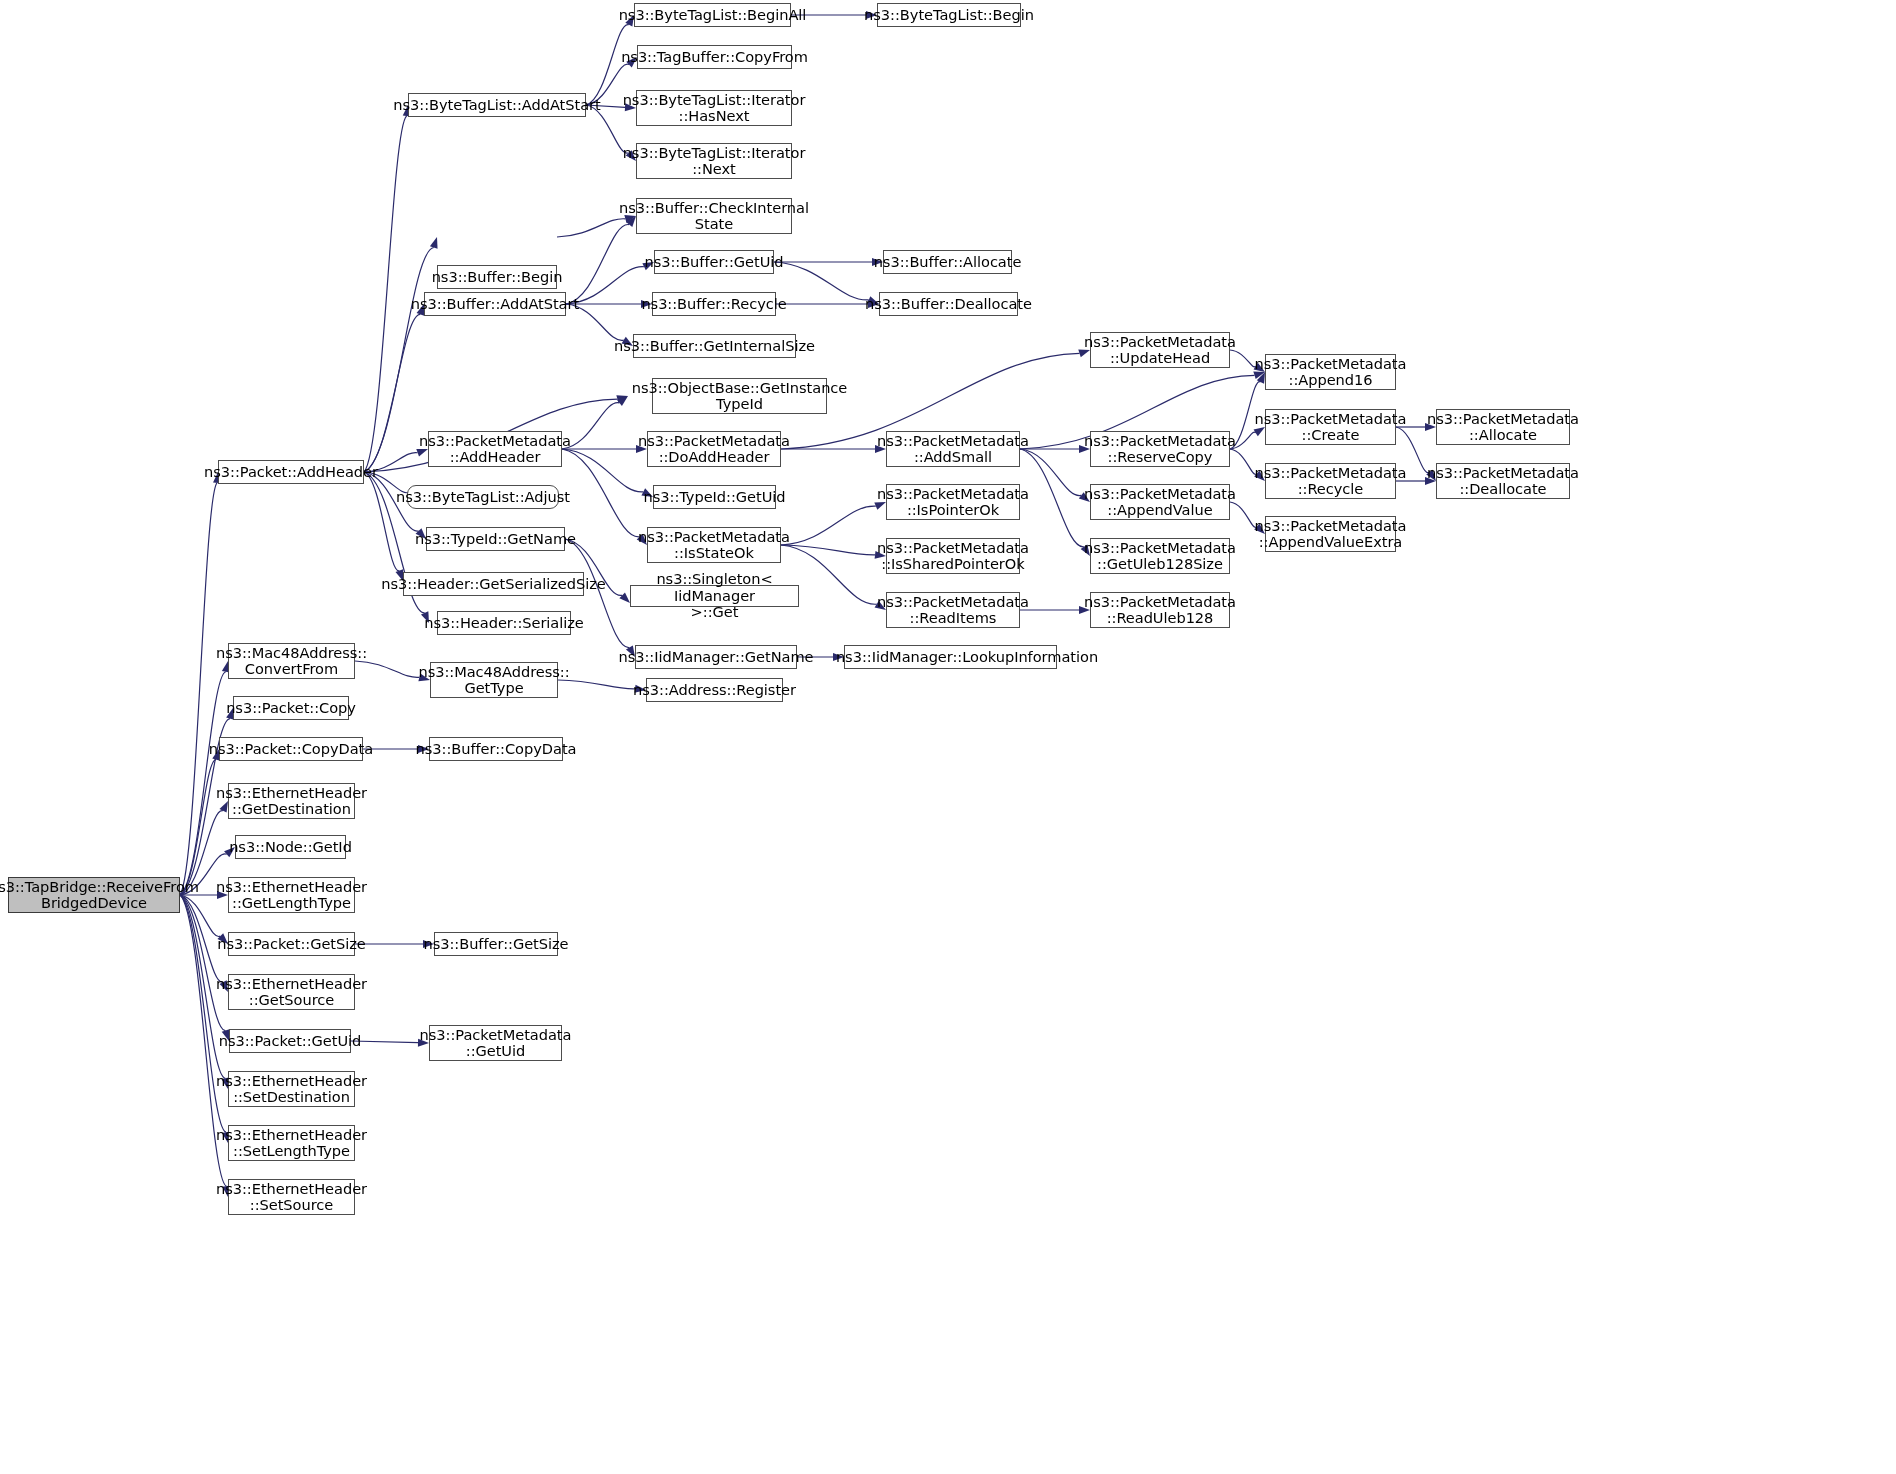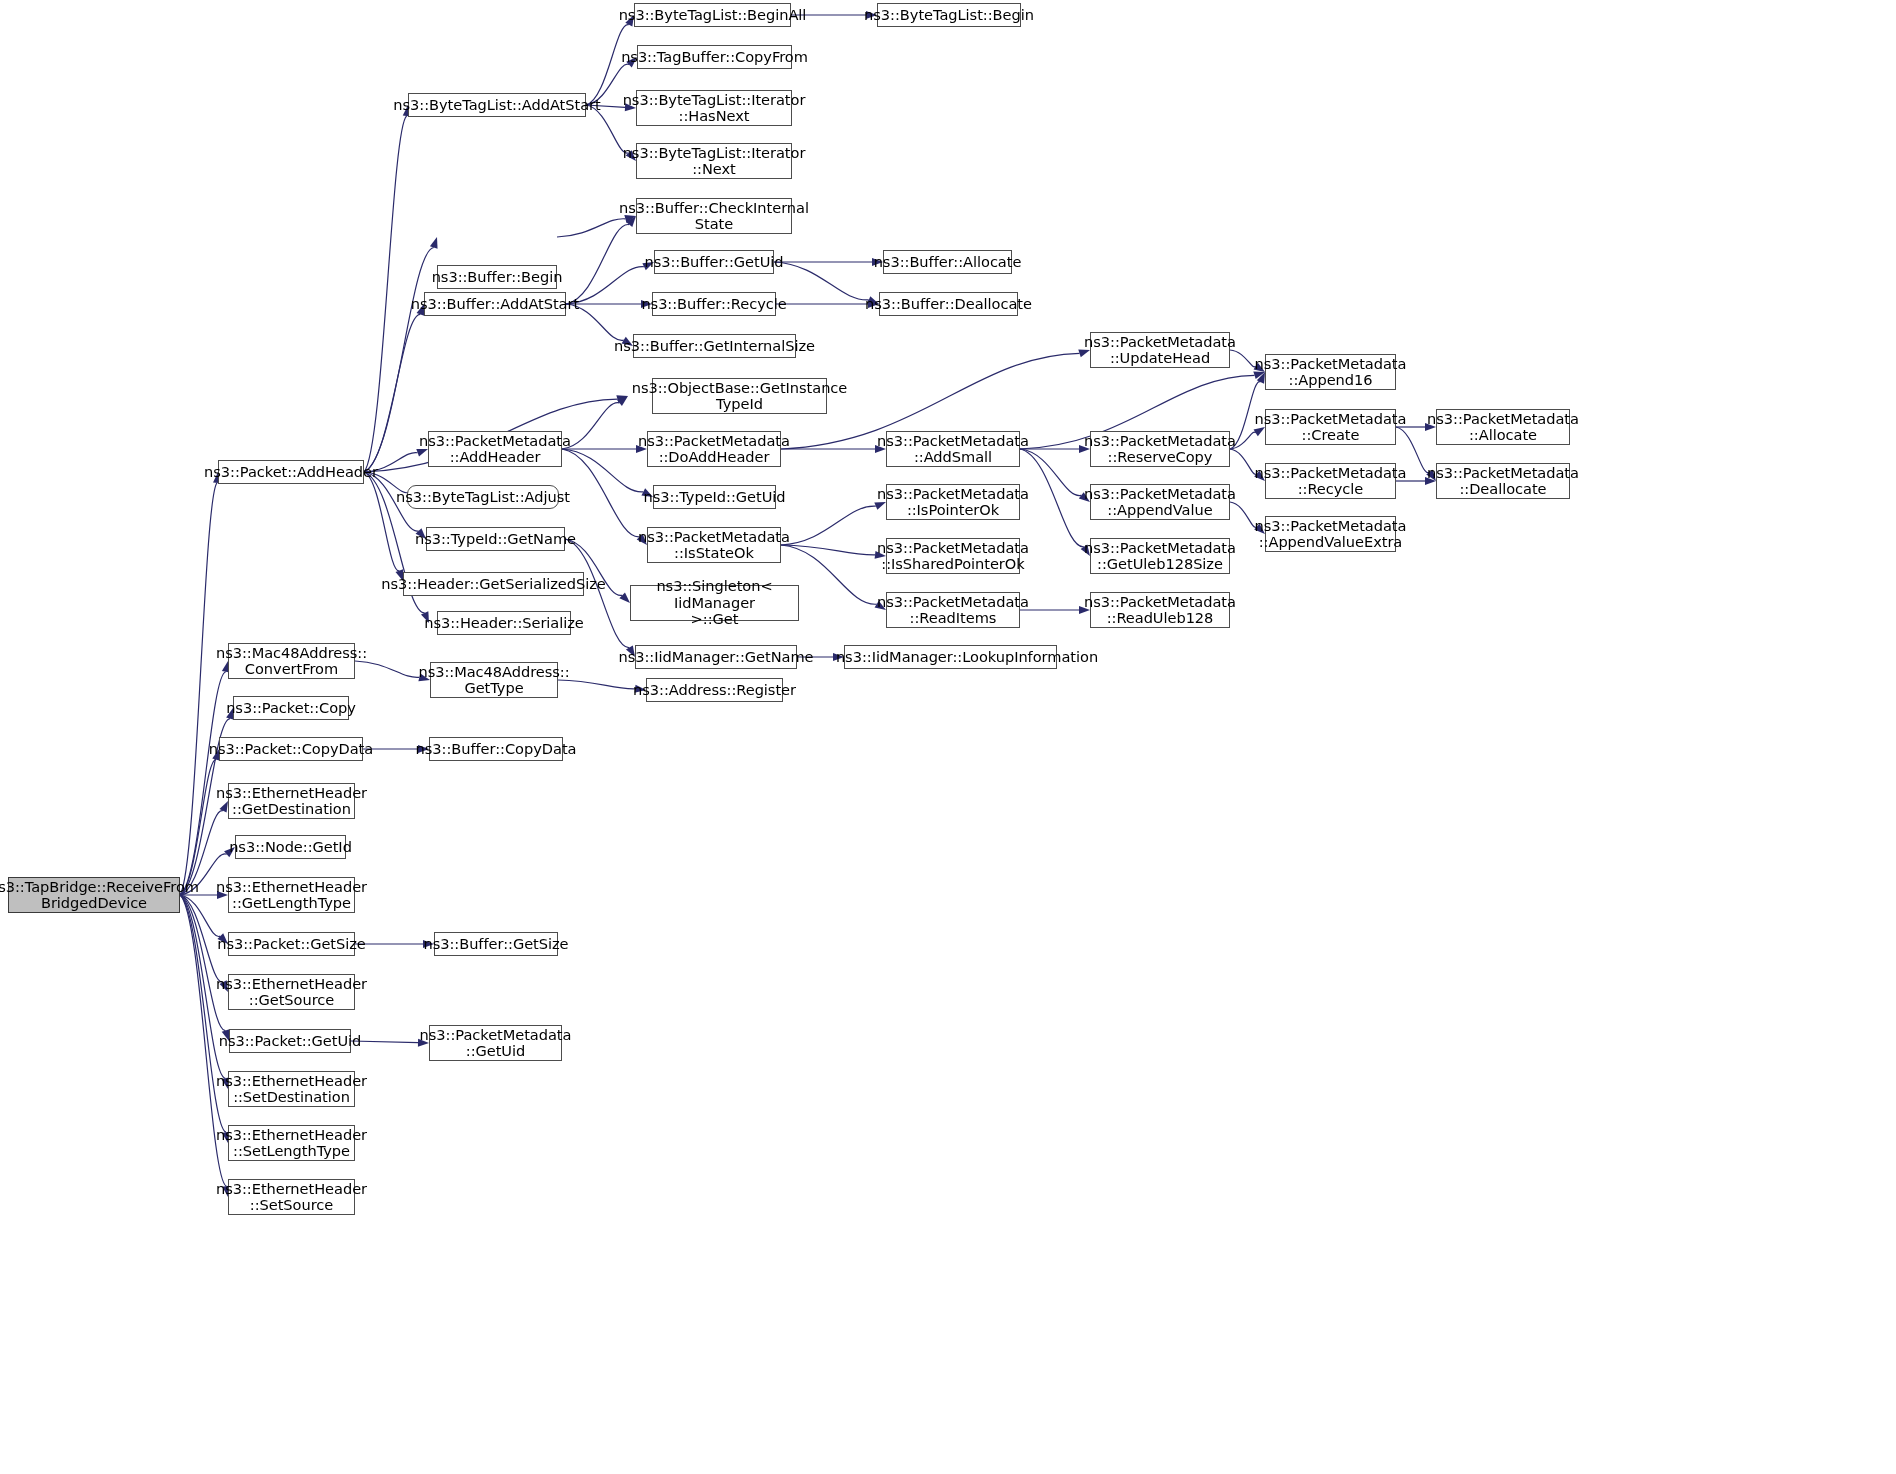--- a/index.html
+++ b/index.html
@@ -229,21 +229,21 @@
     <div class="node" style="left: 654px; top: 250px; width: 120px; height: 24px;"><span class="lbl">ns3::Buffer::GetUid</span></div>
     <div class="node" style="left: 652px; top: 292px; width: 124px; height: 24px;"><span class="lbl">ns3::Buffer::Recycle</span></div>
     <div class="node" style="left: 633px; top: 334px; width: 163px; height: 24px;"><span class="lbl">ns3::Buffer::GetInternalSize</span></div>
     <div class="node" style="left: 628px; top: 378px; width: 175px; height: 36px; margin-left: 24px;"><span class="lbl">ns3::ObjectBase::GetInstance
 TypeId</span></div>
     <div class="node" style="left: 647px; top: 431px; width: 134px; height: 36px;"><span class="lbl">ns3::PacketMetadata
 ::DoAddHeader</span></div>
     <div class="node" style="left: 653px; top: 485px; width: 123px; height: 24px;"><span class="lbl">ns3::TypeId::GetUid</span></div>
     <div class="node" style="left: 647px; top: 527px; width: 134px; height: 36px;"><span class="lbl">ns3::PacketMetadata
 ::IsStateOk</span></div>
-    <div class="node" style="left: 630px; top: 585px; width: 169px; height: 36px;"><span class="lbl">ns3::Singleton&lt; IidManager
+    <div class="node" style="left: 630px; top: 585px; width: 169px; height: 22px;"><span class="lbl">ns3::Singleton&lt; IidManager
 &gt;::Get</span></div>
     <div class="node" style="left: 635px; top: 645px; width: 162px; height: 24px;"><span class="lbl">ns3::IidManager::GetName</span></div>
     <div class="node" style="left: 646px; top: 678px; width: 137px; height: 24px;"><span class="lbl">ns3::Address::Register</span></div>
     <div class="node" style="left: 877px; top: 3px; width: 144px; height: 24px;"><span class="lbl">ns3::ByteTagList::Begin</span></div>
     <div class="node" style="left: 883px; top: 250px; width: 129px; height: 24px;"><span class="lbl">ns3::Buffer::Allocate</span></div>
     <div class="node" style="left: 879px; top: 292px; width: 139px; height: 24px;"><span class="lbl">ns3::Buffer::Deallocate</span></div>
     <div class="node" style="left: 886px; top: 431px; width: 134px; height: 36px;"><span class="lbl">ns3::PacketMetadata
 ::AddSmall</span></div>
     <div class="node" style="left: 886px; top: 484px; width: 134px; height: 36px;"><span class="lbl">ns3::PacketMetadata
 ::IsPointerOk</span></div>

